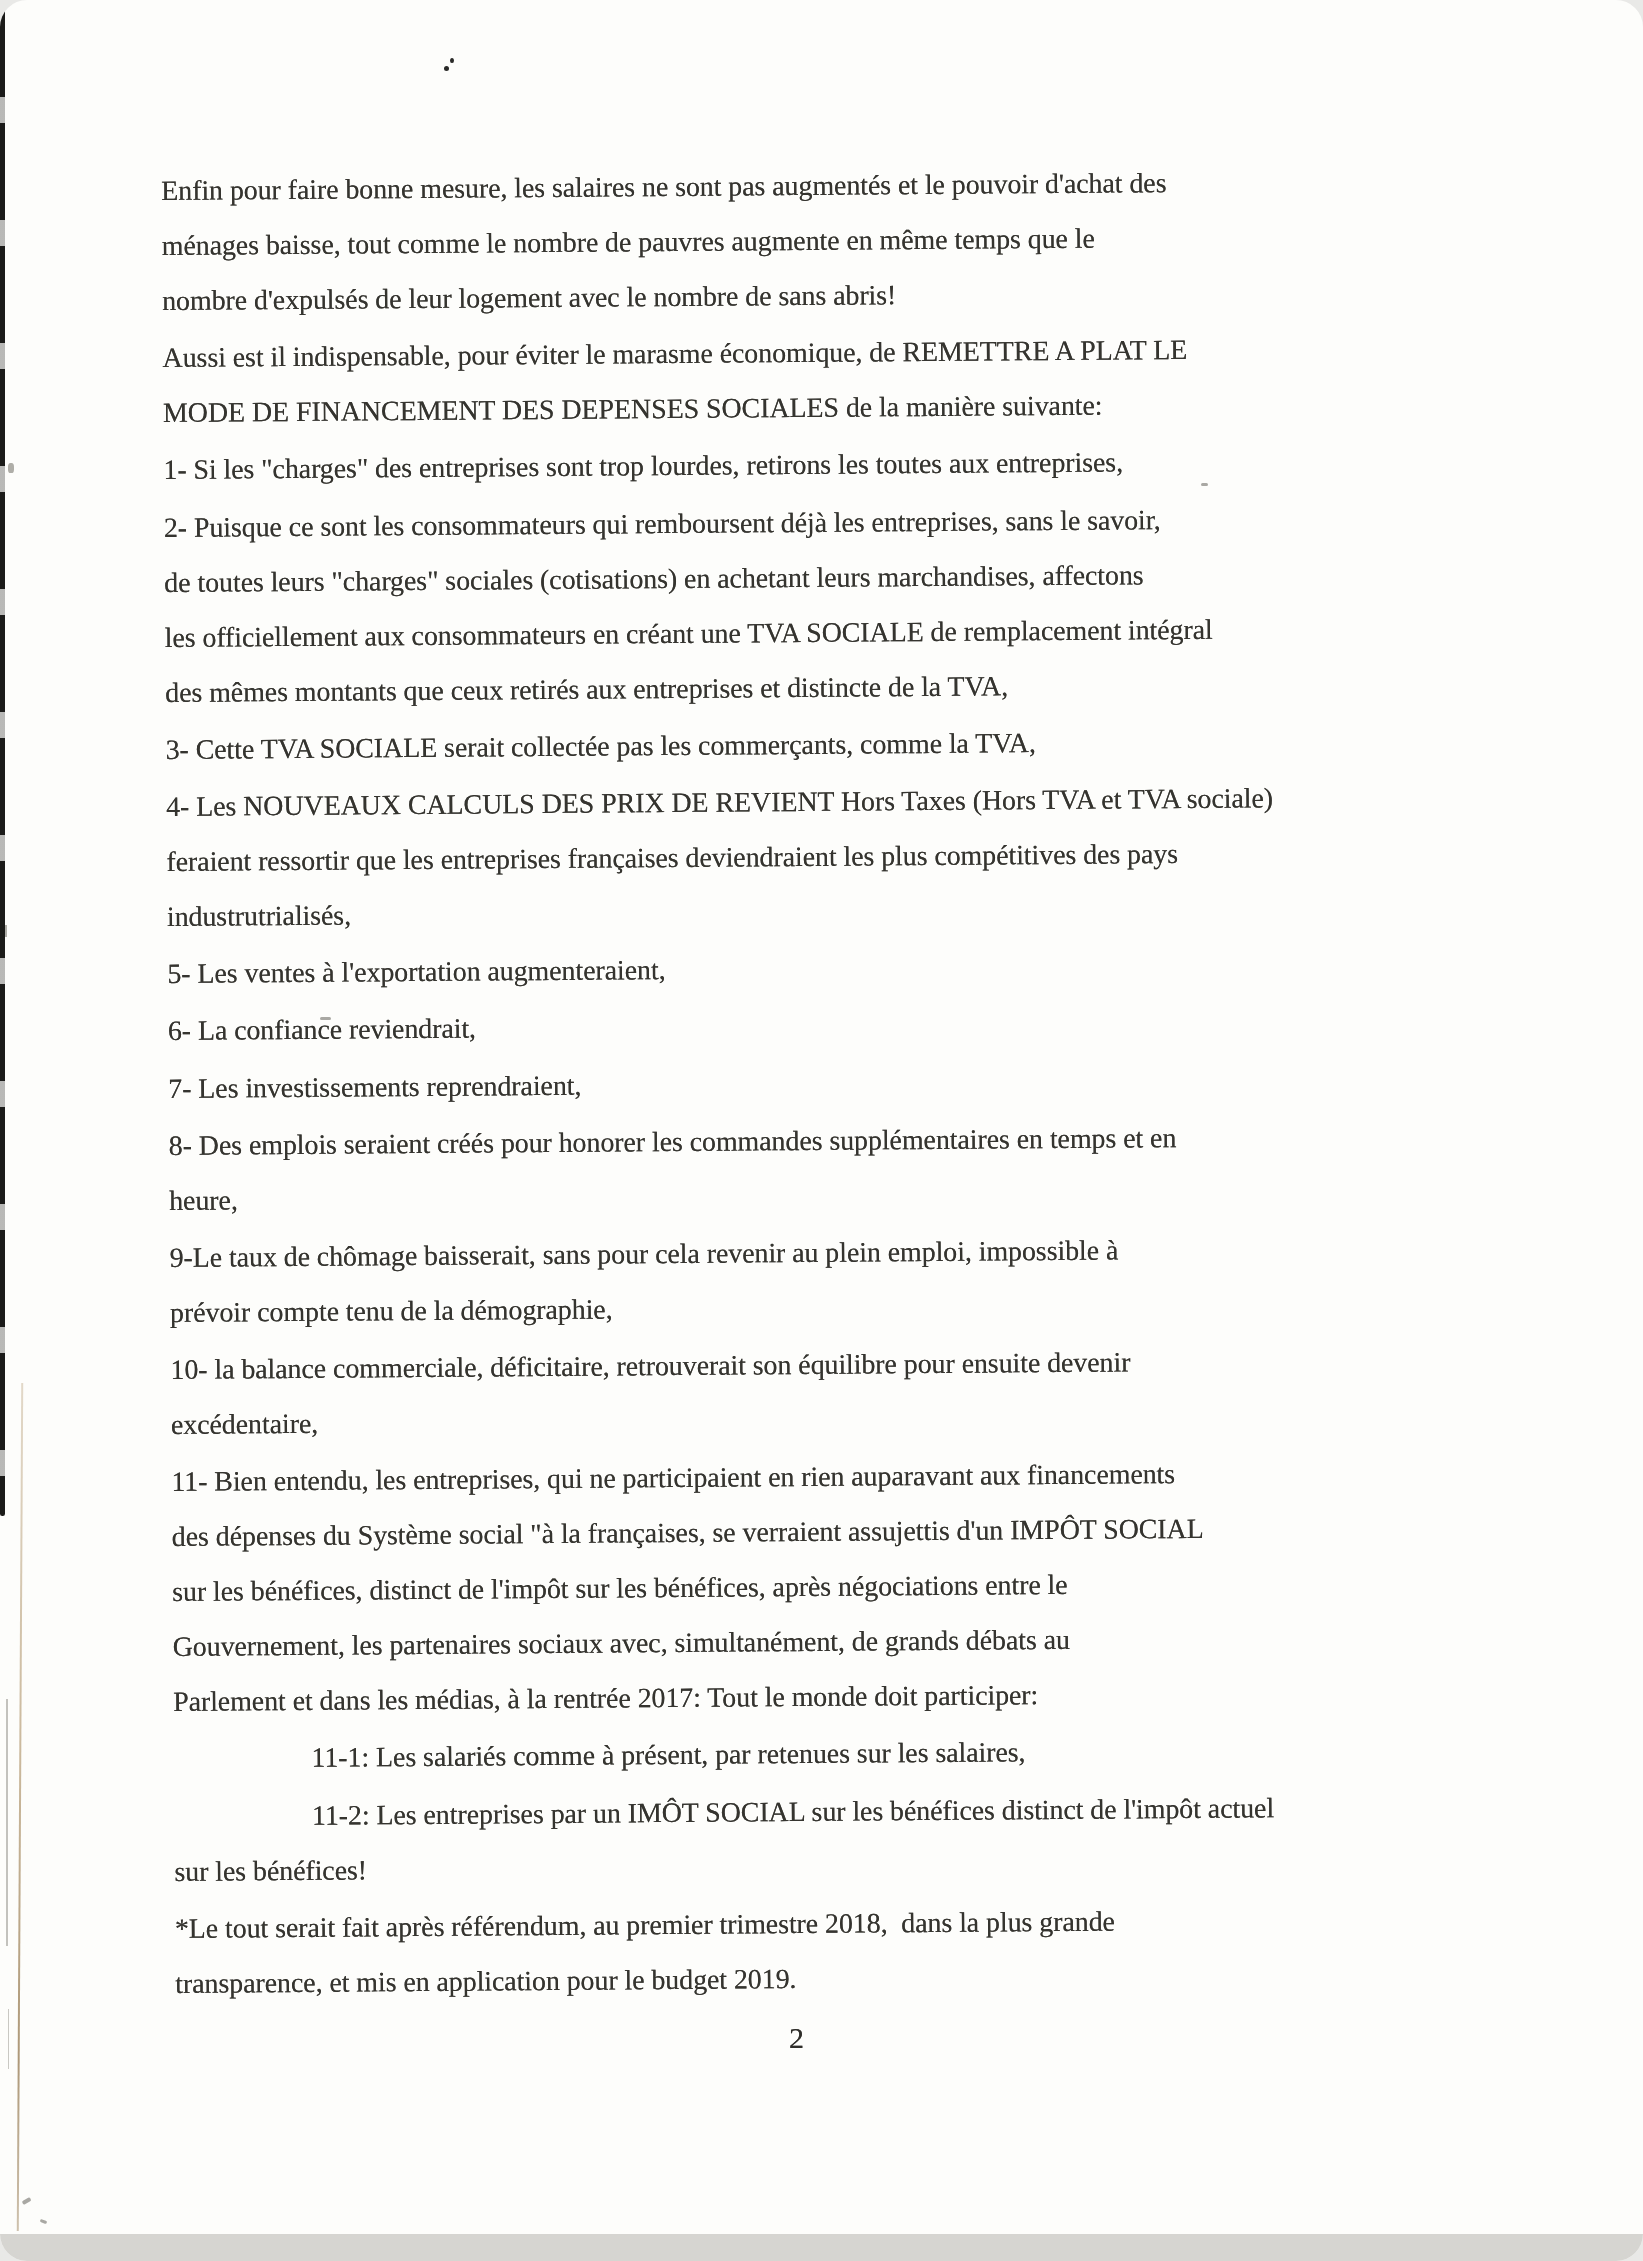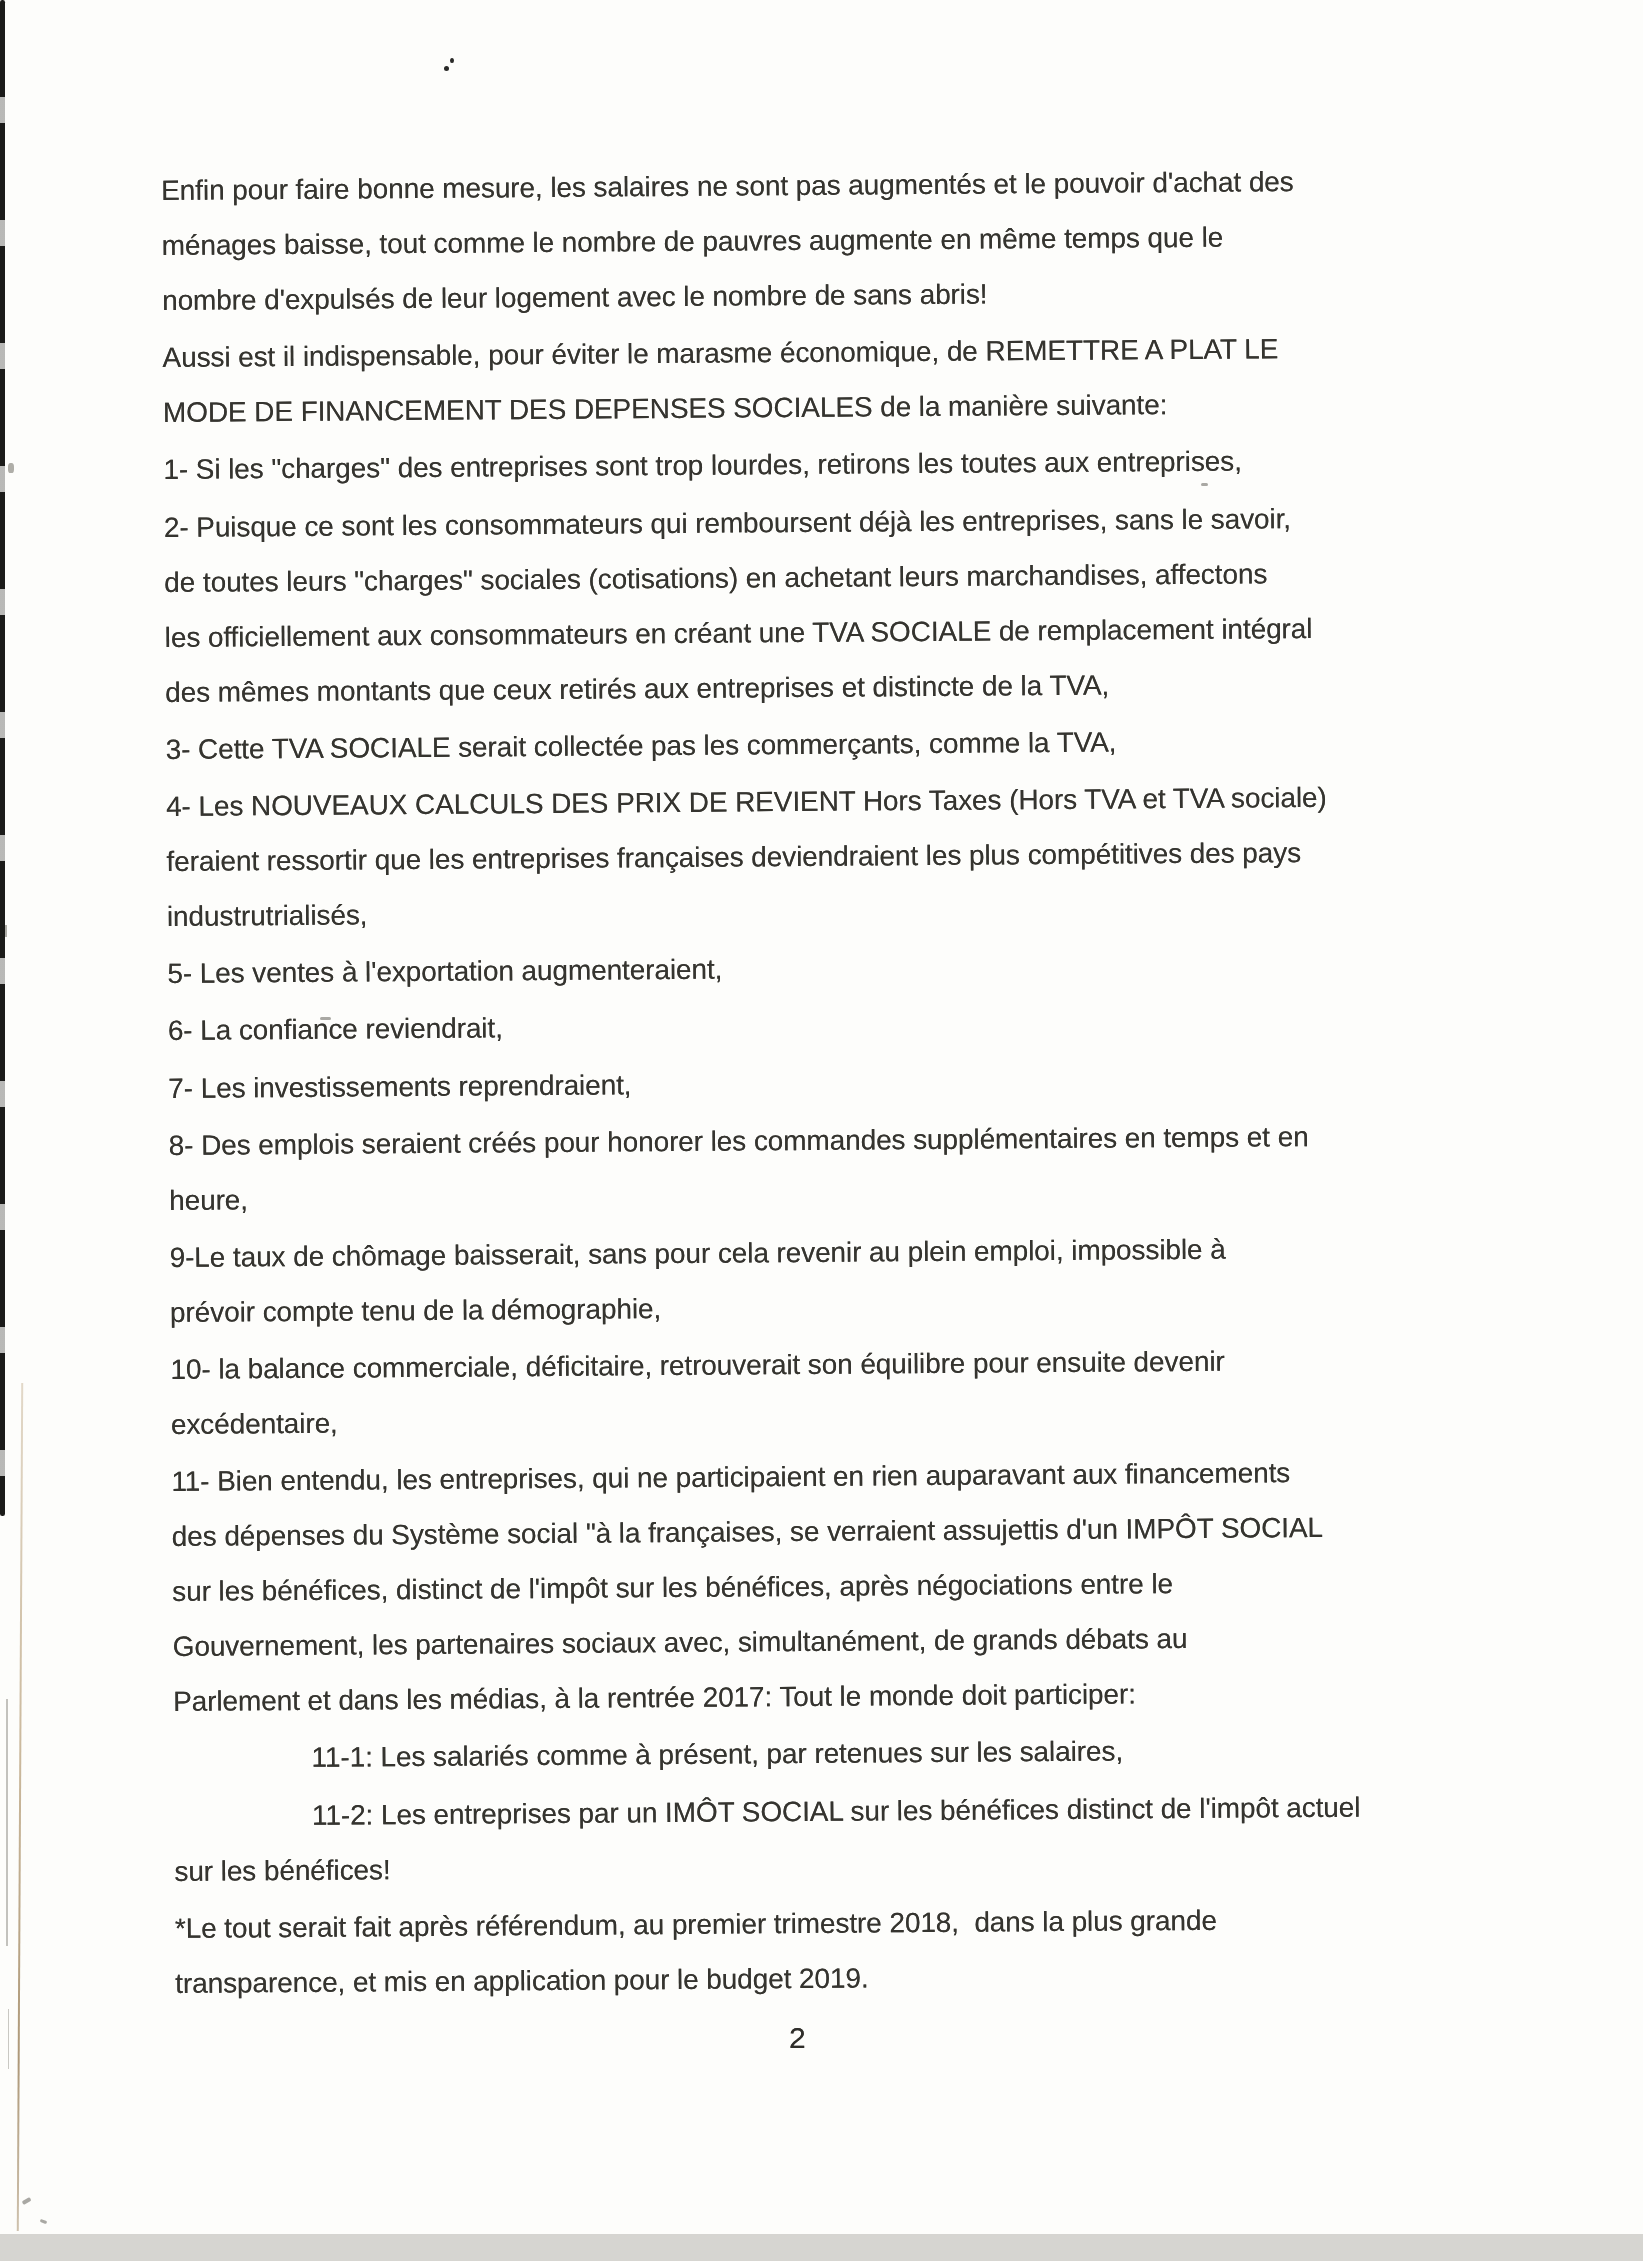--- a/index.html
+++ b/index.html
@@ -2,21 +2,22 @@
 <html style="font-size:12px"><head>
 <meta charset="utf-8">
 <style>
   html, body { margin: 0; padding: 0; background: #e9e9e7; }
   .page {
     position: relative;
     width: 1643px;
     height: 2261px;
     background: #fdfdfb;
     overflow: hidden;
-    font-family: Liberation Sans, sans-serif;
+    font-family: Liberation Serif, serif;
+    border-radius: 27px;
   }
   .content {
     position: absolute;
     left: 161px;
     top: 163px;
     width: 1315px;
     transform: rotate(-0.45deg);
     transform-origin: 0 0;
     color: #35342f;
     text-shadow: 0 0 0.5px rgba(45,44,40,0.75);

